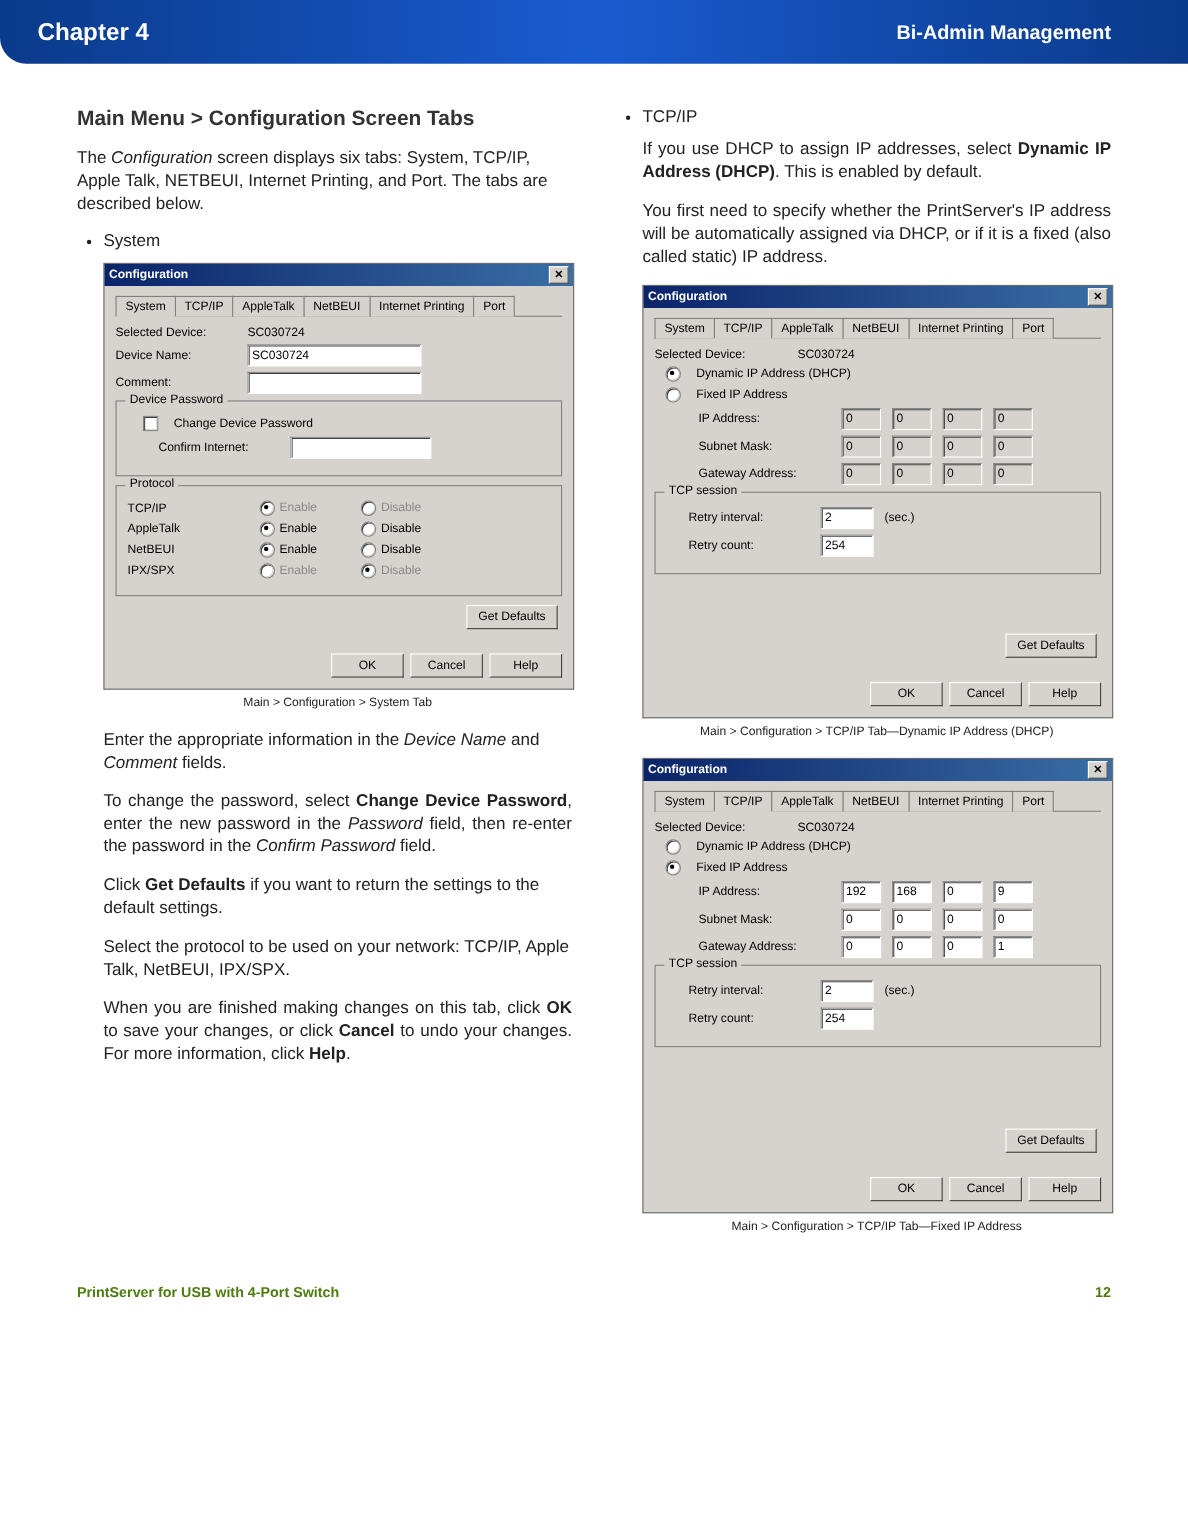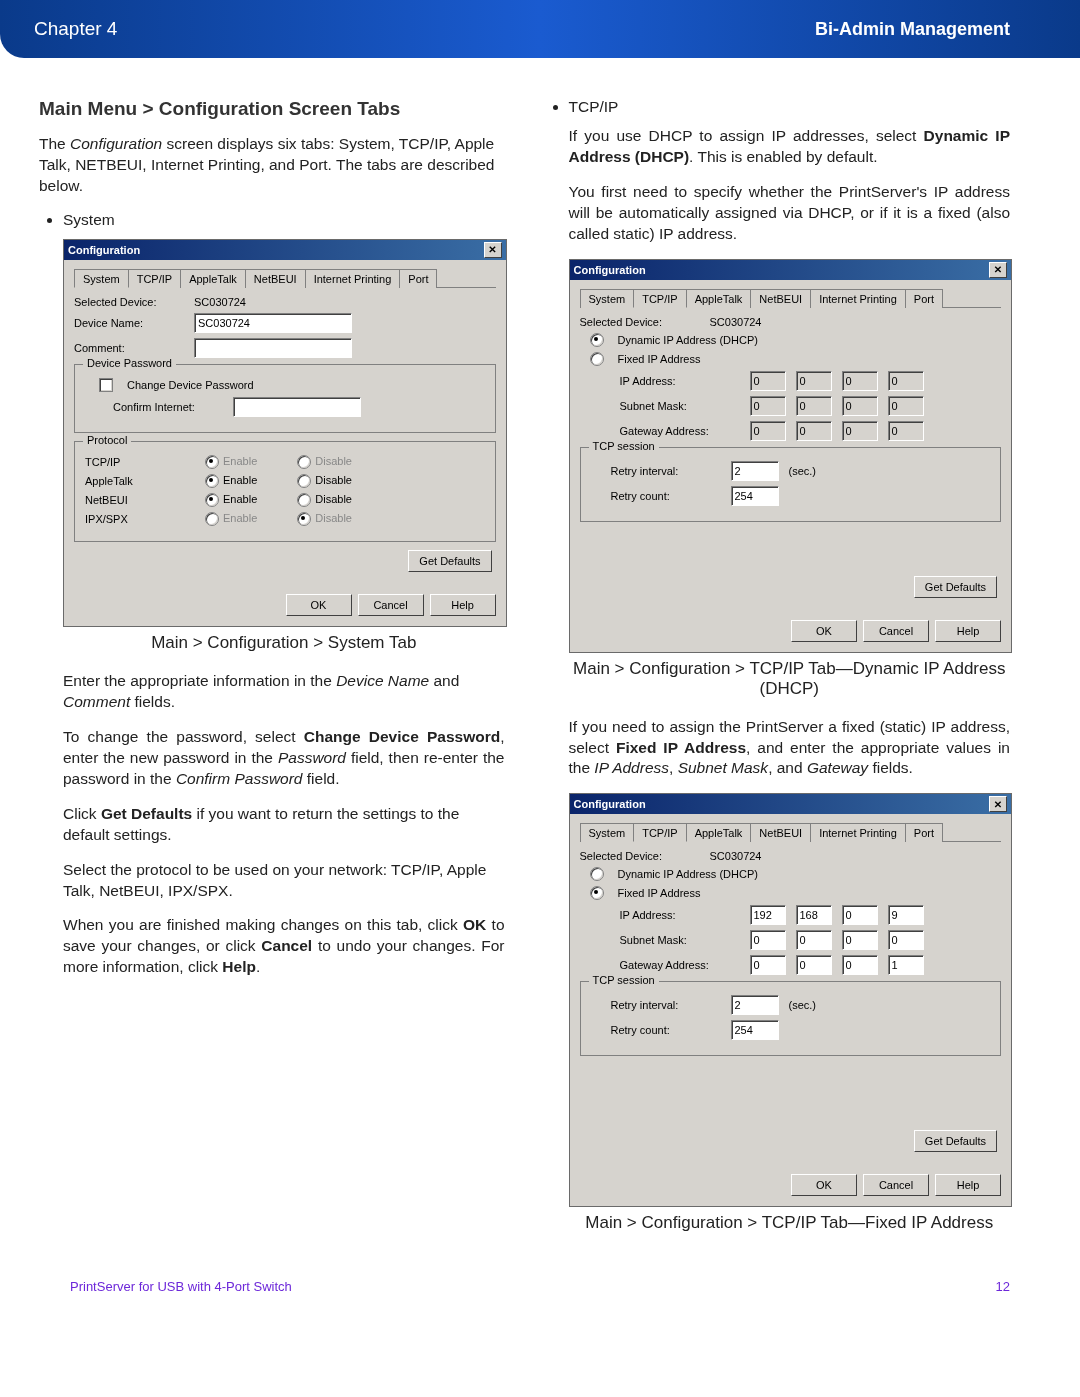--- a/index.html
+++ b/index.html
@@ -19,31 +19,31 @@
     background: linear-gradient(to right, #0a3a8a 0%, #1a5bd0 50%, #0a3a8a 100%);
     height: 58px;
     display: flex;
     align-items: center;
     justify-content: space-between;
     padding: 0 70px 0 34px;
     color: #fff;
     border-bottom-left-radius: 24px;
   }
   .topbar .chapter {
-    font-weight: 400;
-    font-size: 19px;
+    font-weight: 700;
+    font-size: 22px;
   }
   .topbar .title {
     font-weight: 700;
     font-size: 18px;
   }
   .columns {
     display: flex;
     gap: 40px;
-    padding: 40px 70px 10px 39px;
+    padding: 40px 70px 10px 70px;
   }
   .col {
     flex: 1;
     min-width: 0;
   }
   h2.subhead {
     color: #333;
     font-size: 19px;
     font-weight: 700;
     margin: 0 0 14px 0;
@@ -61,30 +61,30 @@
   }
   ul.bullets > li {
     font-size: 15.5px;
     margin-bottom: 6px;
   }
   .indent {
     padding-left: 24px;
   }
   .caption {
     text-align: center;
-    font-size: 17px;
+    font-size: 11px;
     margin: 6px 0 18px 0;
   }
   .footer {
     display: flex;
     justify-content: space-between;
     padding: 18px 70px 0 70px;
     font-size: 13px;
-    color: #6d28d9;
-    font-weight: 400;
+    color: #4d7c0f;
+    font-weight: 700;
   }
 
   
   .dialog {
     width: 100%;
     border: 1px solid #6a6a6a;
     font-family: Tahoma, "MS Sans Serif", Arial, sans-serif;
     font-size: 11px;
     color: #000;
     background: #d6d3ce;
@@ -409,21 +409,20 @@
             </div>
           </div>
           <div class="btnrow" style="padding:6px 10px 10px 0">
             <button class="winbtn">OK</button>
             <button class="winbtn">Cancel</button>
             <button class="winbtn">Help</button>
           </div>
         </div>
         <div class="caption">Main &gt; Configuration &gt; TCP/IP Tab—Dynamic IP Address (DHCP)</div>
 
-        <p class="justify">If you need to assign the PrintServer a fixed (static) IP address, select <b>Fixed IP Address</b>, and enter the appropriate values in the <i>IP Address</i>, <i>Subnet Mask</i>, and <i>Gateway</i> fields.</p>
 
         <div class="dialog">
           <div class="dlg-titlebar">
             <span>Configuration</span>
             <span class="dlg-close">✕</span>
           </div>
           <div class="dlg-body">
             <div class="tabs">
               <span class="tab">System</span>
               <span class="tab active">TCP/IP</span>

